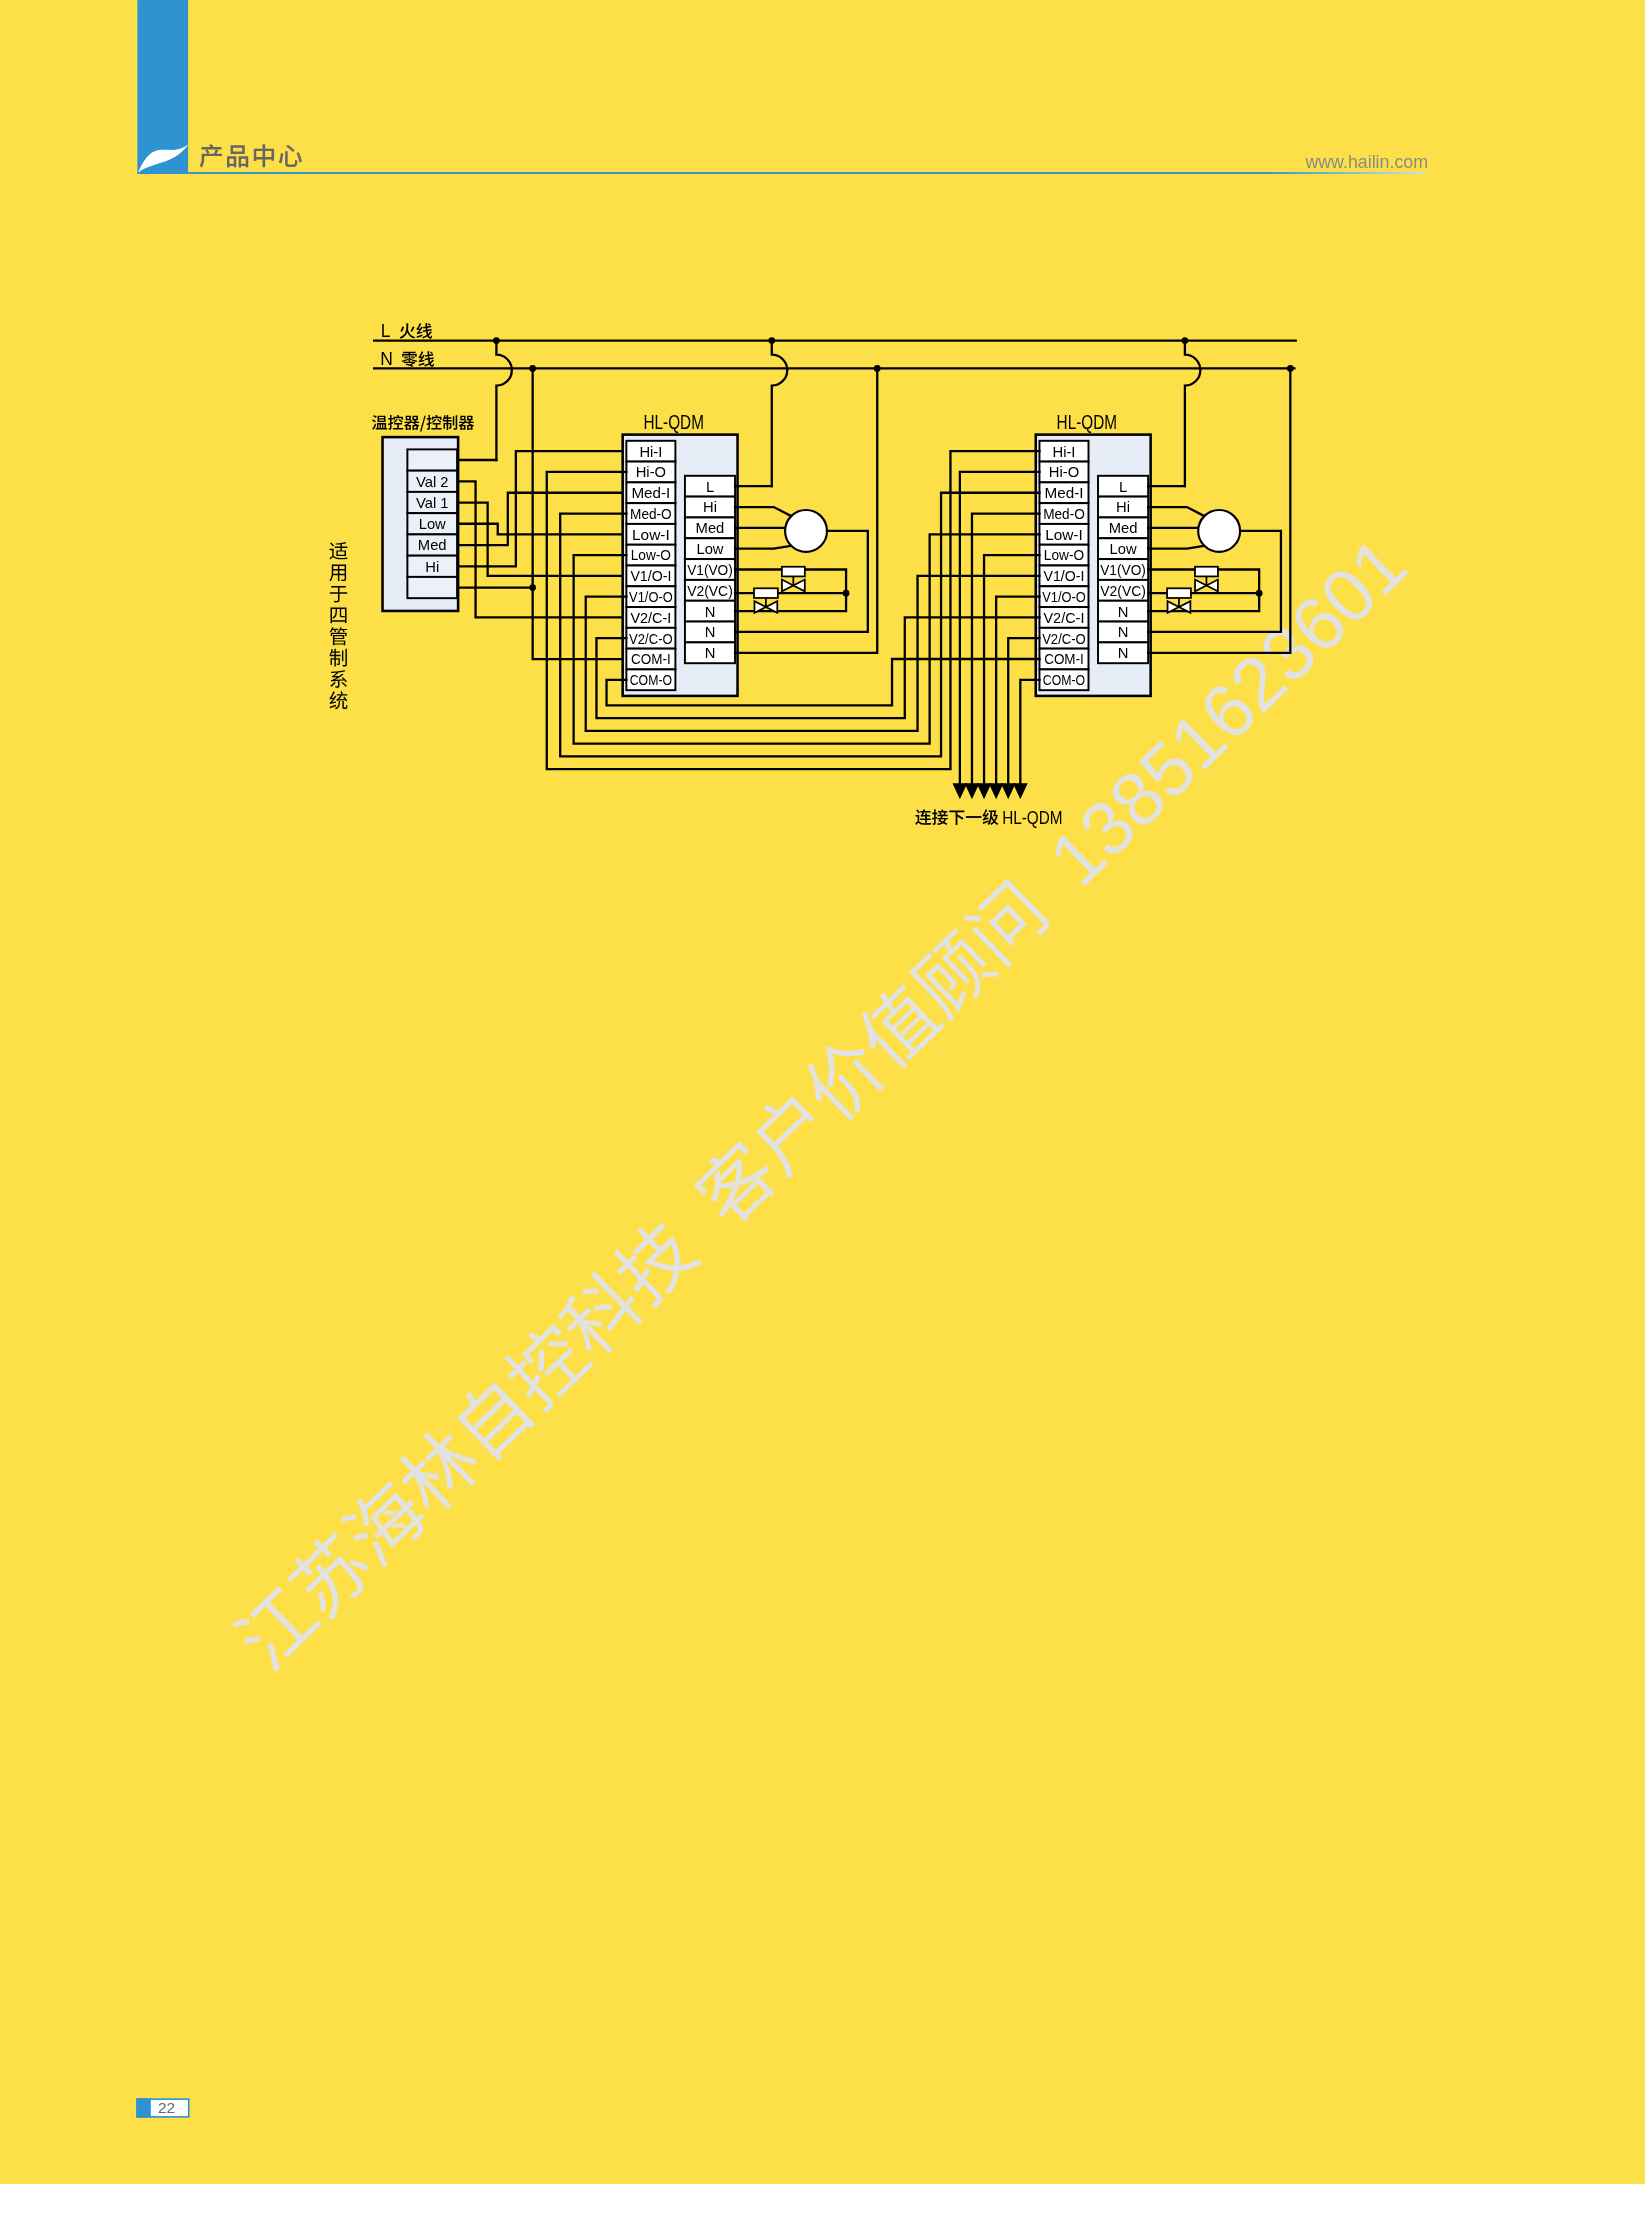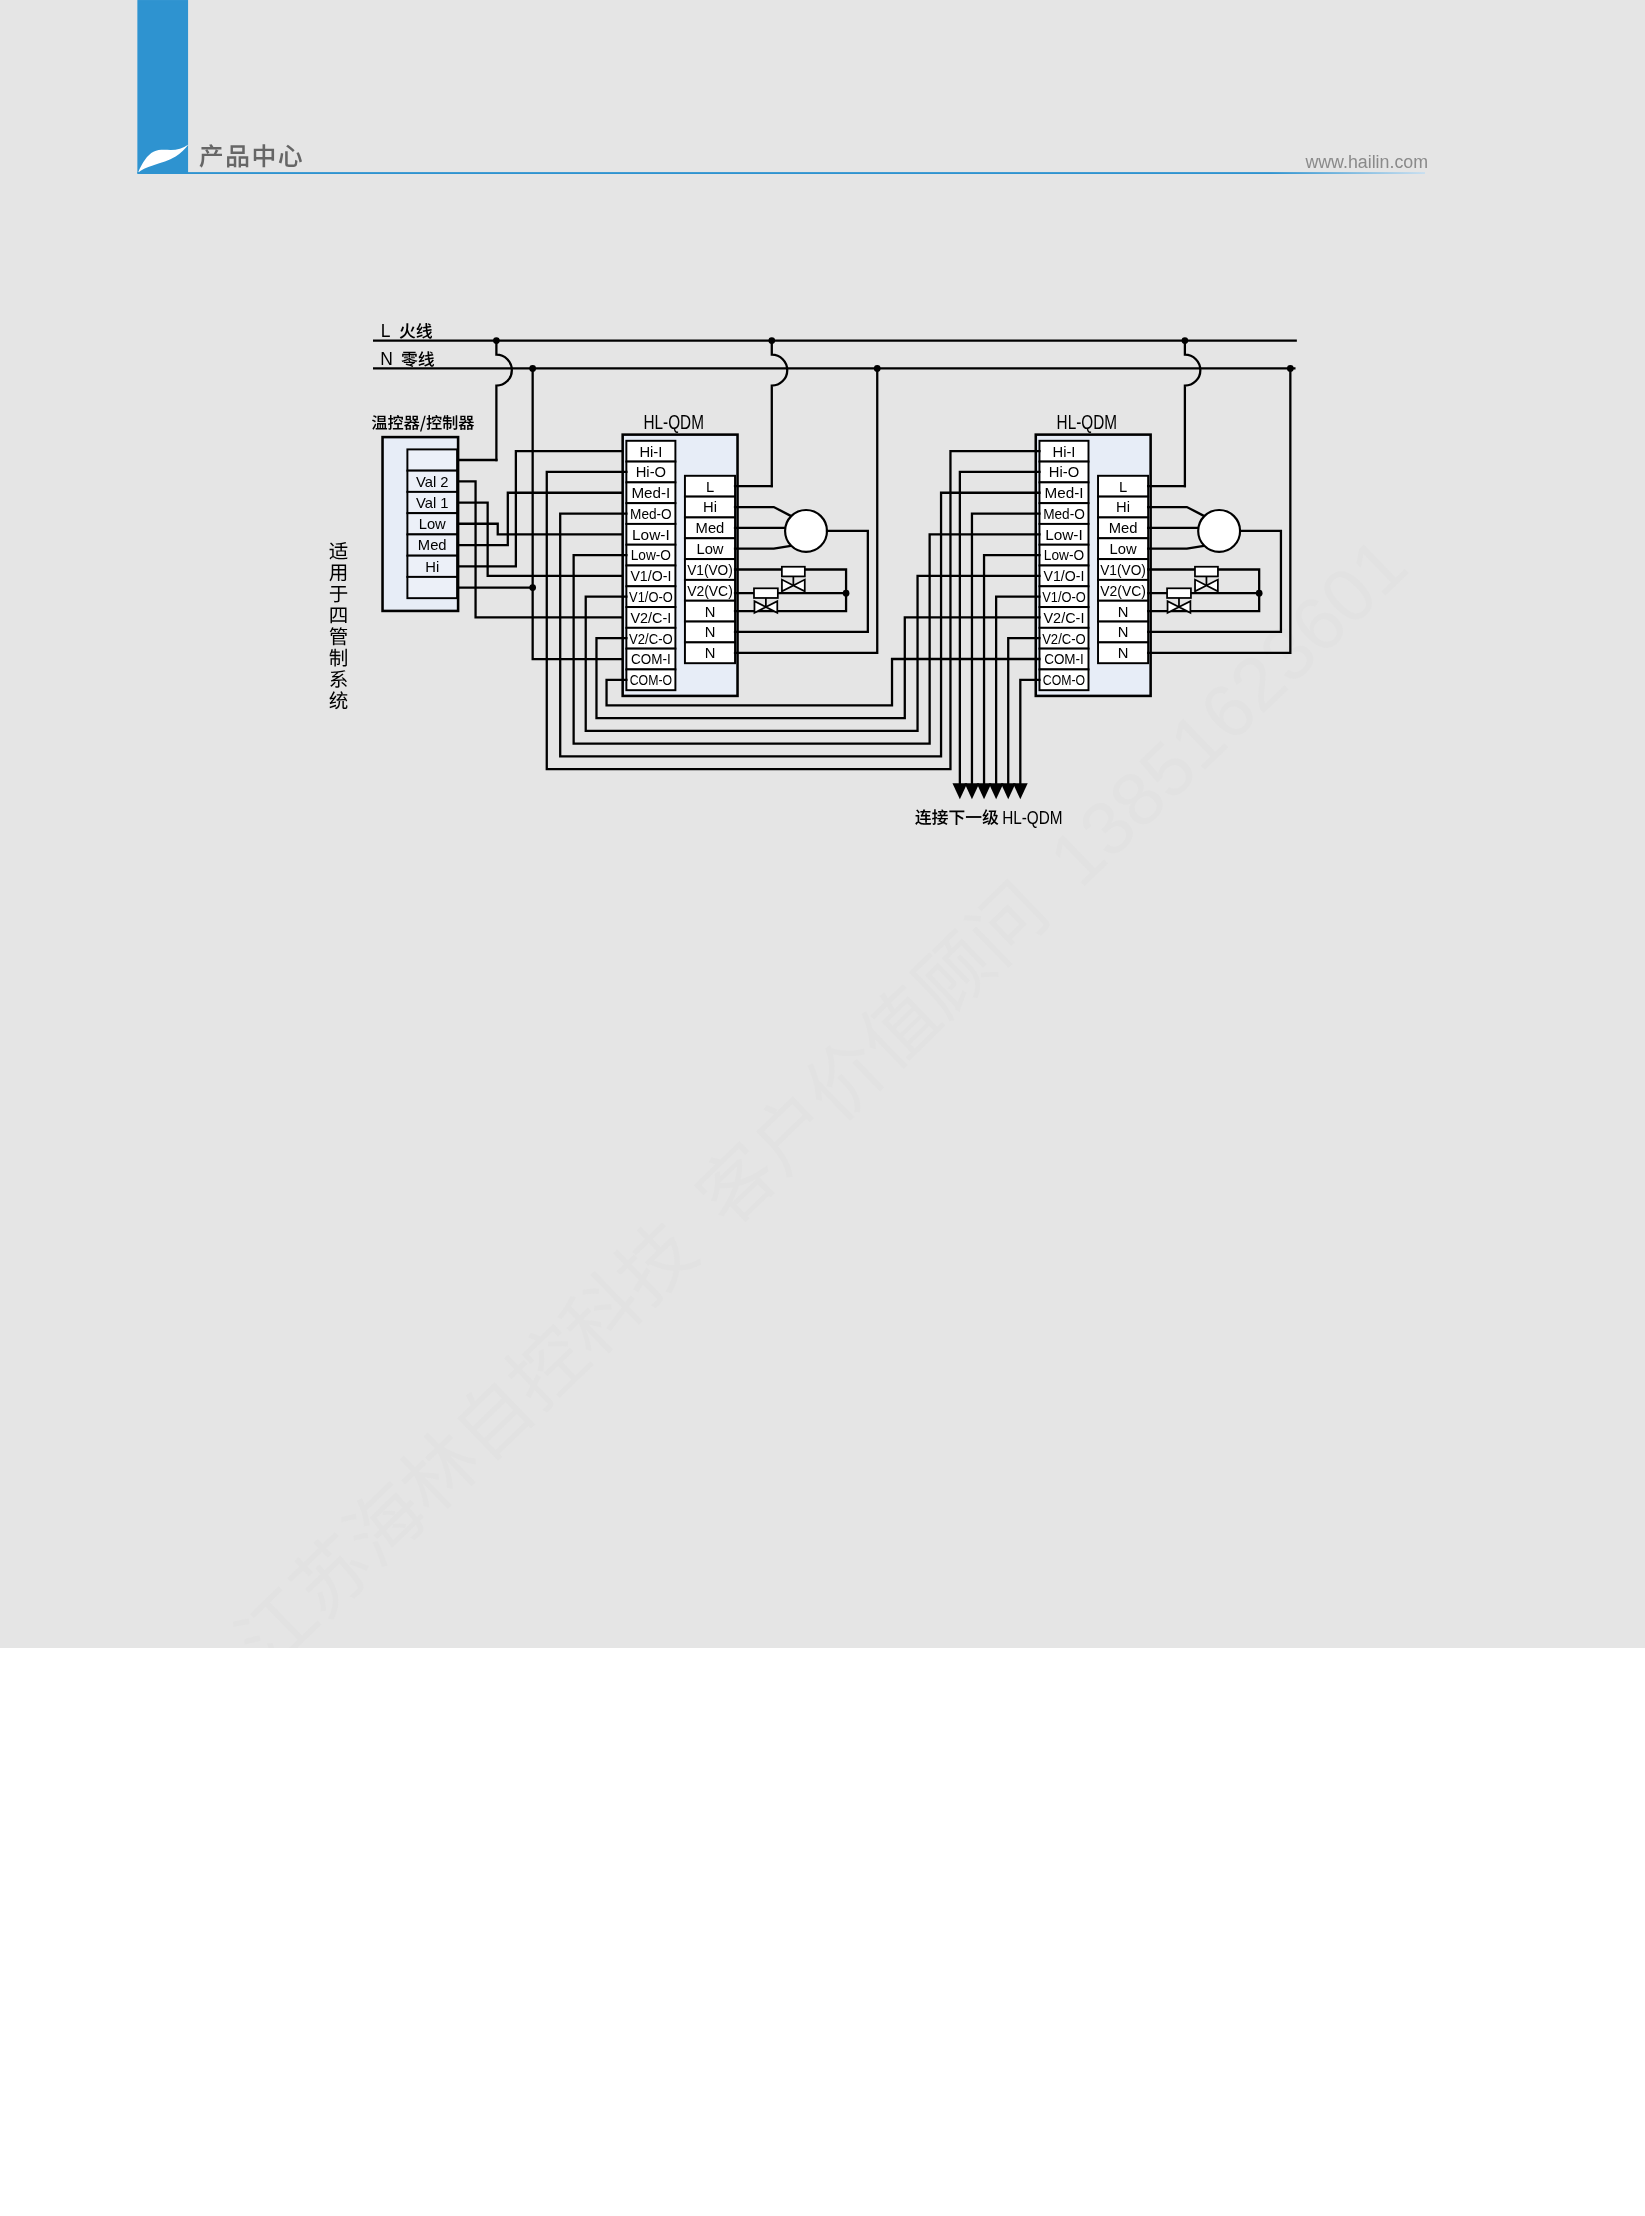--- a/index.html
+++ b/index.html
@@ -1,14 +1,14 @@
 <!DOCTYPE html>
 <html style="font-size:10.7px"><head><meta charset="utf-8"><style>
 html,body{margin:0;padding:0;background:#fff}
-#page{position:relative;width:1645px;height:1648px;background:#e5e5e5;overflow:hidden}
+#page{position:relative;width:1645px;height:2184px;background:#fde047;overflow:hidden}
 </style></head><body>
 <div id="page">
 <svg width="1645" height="2216" viewBox="0 0 2449 3299">
 <defs>
         <path id="gA4EA7" d="M173 -468H933V-371H173ZM106 -734H909V-639H106ZM117 -468H221V-328Q221 -282 217 -227Q212 -173 201 -115Q189 -57 168 -3Q146 51 112 95Q104 85 89 71Q73 57 57 44Q40 31 29 25Q69 -28 87 -91Q106 -154 111 -216Q117 -279 117 -331ZM253 -602 341 -639Q365 -608 390 -569Q415 -530 427 -501L335 -459Q325 -489 301 -529Q278 -570 253 -602ZM679 -632 790 -597Q761 -553 732 -508Q703 -463 679 -432L600 -464Q614 -487 629 -516Q644 -546 658 -577Q671 -607 679 -632ZM413 -822 515 -848Q537 -822 556 -789Q576 -755 586 -730L479 -698Q471 -724 452 -759Q433 -794 413 -822Z"></path>
         <path id="gA54C1" d="M314 -709V-550H687V-709ZM217 -804H789V-454H217ZM76 -360H447V78H347V-265H171V85H76ZM542 -360H929V80H829V-265H638V85H542ZM118 -63H388V33H118ZM589 -63H877V33H589Z"></path>
         <path id="gA4E2D" d="M92 -669H909V-181H805V-571H191V-176H92ZM144 -333H863V-235H144ZM445 -845H550V84H445Z"></path>
         <path id="gA5FC3" d="M295 -562H398V-83Q398 -47 410 -37Q421 -27 460 -27Q470 -27 492 -27Q514 -27 541 -27Q567 -27 591 -27Q614 -27 626 -27Q654 -27 668 -43Q682 -58 688 -100Q695 -143 698 -225Q710 -216 727 -208Q743 -199 761 -192Q779 -186 792 -182Q786 -87 771 -33Q756 22 724 44Q692 66 633 66Q625 66 606 66Q587 66 564 66Q540 66 517 66Q493 66 475 66Q457 66 449 66Q390 66 356 53Q322 39 308 7Q295 -26 295 -83ZM123 -496 220 -477Q213 -415 202 -341Q190 -268 175 -196Q159 -125 141 -69L40 -111Q59 -163 76 -229Q92 -294 105 -363Q117 -433 123 -496ZM748 -489 841 -526Q870 -466 896 -399Q922 -331 942 -266Q963 -202 973 -150L873 -109Q864 -160 845 -226Q826 -292 801 -361Q776 -430 748 -489ZM335 -754 403 -821Q449 -791 501 -753Q554 -715 601 -677Q649 -638 678 -607L605 -530Q578 -561 532 -601Q486 -641 434 -681Q382 -722 335 -754Z"></path>
         <path id="gB6C5F" d="M96 -774 140 -827Q170 -811 204 -791Q238 -770 270 -750Q301 -730 321 -714L275 -654Q256 -671 225 -693Q195 -714 161 -736Q126 -757 96 -774ZM42 -499 83 -554Q113 -541 148 -523Q183 -504 215 -486Q248 -468 268 -452L226 -390Q206 -406 175 -425Q143 -444 108 -464Q73 -484 42 -499ZM76 16Q103 -22 136 -76Q169 -129 203 -190Q237 -250 266 -306L320 -257Q294 -204 263 -147Q232 -90 200 -35Q168 20 138 67ZM374 -746H904V-671H374ZM326 -60H960V15H326ZM591 -722H672V-17H591Z"></path>
         <path id="gB82CF" d="M698 -475H777Q777 -475 777 -468Q777 -461 777 -453Q777 -444 776 -438Q771 -316 766 -232Q760 -147 754 -93Q747 -39 739 -8Q730 22 718 37Q703 55 685 62Q667 69 643 72Q621 73 585 73Q549 72 511 70Q510 56 504 36Q497 17 489 3Q530 6 564 7Q598 7 613 7Q627 8 635 5Q643 3 650 -5Q662 -19 671 -67Q680 -115 687 -210Q693 -306 698 -460ZM423 -579H499Q494 -491 485 -410Q475 -328 453 -255Q432 -181 391 -119Q351 -56 285 -6Q219 45 121 81Q114 68 101 50Q88 32 76 21Q169 -11 231 -56Q292 -101 329 -159Q366 -216 385 -283Q404 -351 411 -425Q419 -499 423 -579ZM62 -744H941V-674H62ZM287 -840H362V-564H287ZM637 -840H712V-564H637ZM132 -475H738V-403H132ZM213 -324 274 -294Q258 -260 236 -220Q214 -181 188 -143Q163 -106 134 -77L72 -116Q101 -143 128 -178Q154 -214 176 -252Q198 -290 213 -324ZM780 -303 843 -326Q864 -292 886 -252Q907 -212 925 -174Q942 -136 952 -107L886 -79Q877 -109 860 -147Q843 -186 823 -227Q802 -268 780 -303Z"></path>

